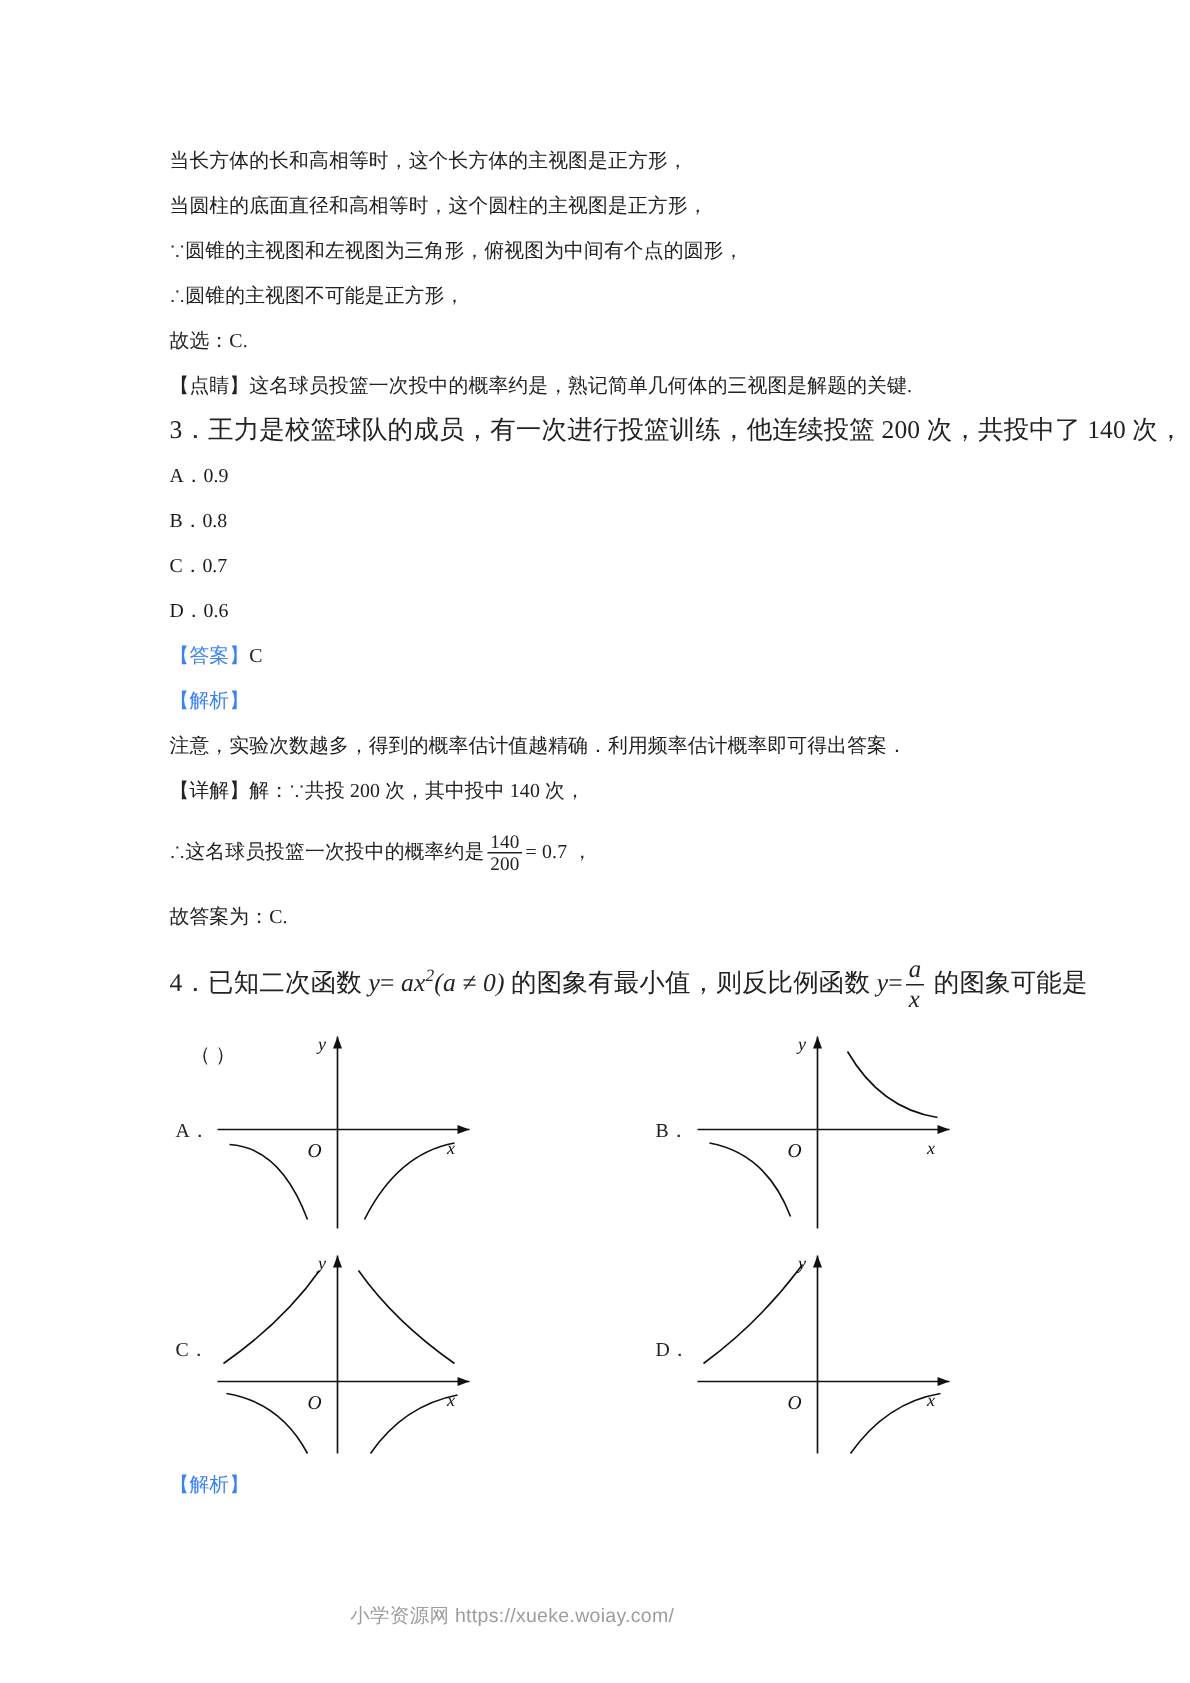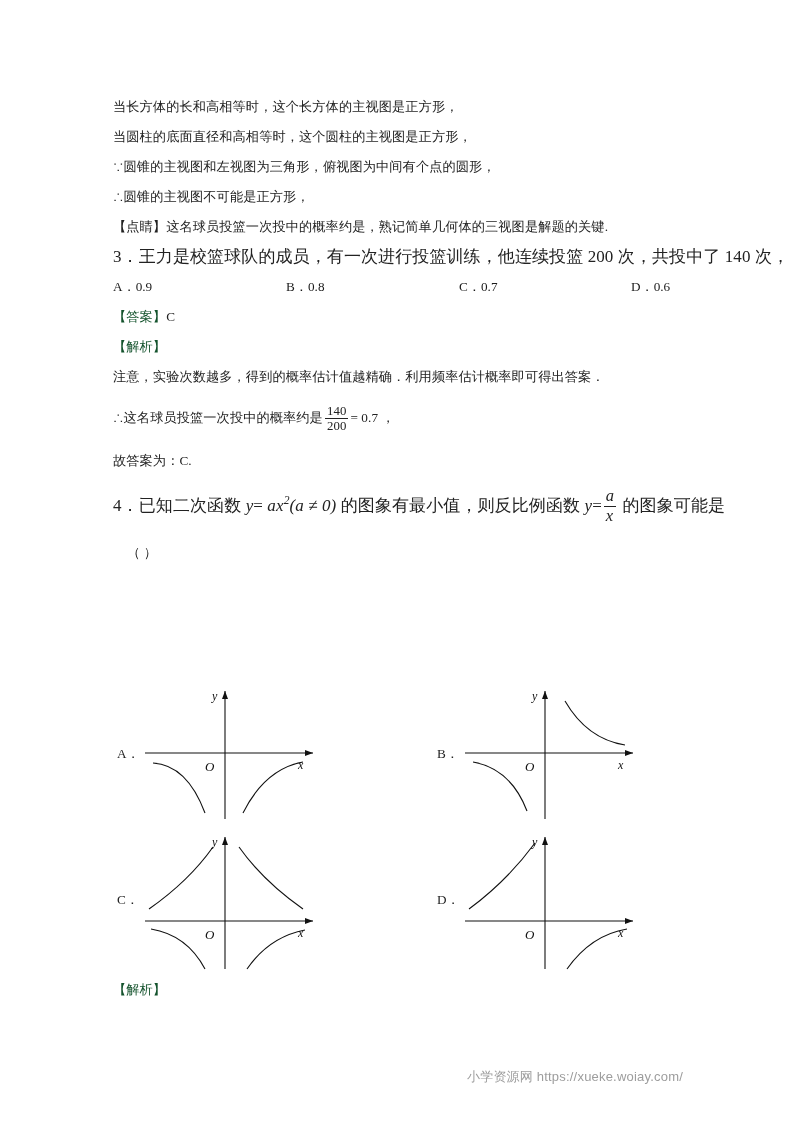--- a/index.html
+++ b/index.html
@@ -28,30 +28,31 @@
     width: 572px;
   }
   .line {
     font-size: 13.2px;
     line-height: 30px;
     color: #222;
     white-space: nowrap;
     letter-spacing: 0.1px;
   }
   .tag-blue {
-    color: #14532d;
+    color: #3b82f6;
   }
   .q-body {
     font-size: 17px;
     line-height: 30px;
   }
   .opts {
     display: flex;
     font-size: 13.2px;
     line-height: 30px;
+    flex-direction: column;
   }
   .opts .opt {
     flex: 0 0 auto;
   }
   .opt-a { width: 173px; }
   .opt-b { width: 173px; }
   .opt-c { width: 172px; }
   .opt-d { width: auto; }
 
   
@@ -113,58 +114,60 @@
     left: 113px;
     top: 975px;
     width: 572px;
   }
 
   .watermark {
     position: absolute;
     left: 0;
     top: 1068px;
     width: 683px;
-    text-align: right;
+    text-align: center;
     font-family: "Liberation Sans", sans-serif;
     font-size: 13px;
     color: #9d9d9d;
     letter-spacing: 0.2px;
   }
 </style>
 </head>
 <body>
 
 <div class="page">
 
   <div class="content">
 
     <div class="line">当长方体的长和高相等时，这个长方体的主视图是正方形，</div>
     <div class="line">当圆柱的底面直径和高相等时，这个圆柱的主视图是正方形，</div>
     <div class="line">∵圆锥的主视图和左视图为三角形，俯视图为中间有个点的圆形，</div>
     <div class="line">∴圆锥的主视图不可能是正方形，</div>
+    <div class="line">故选：C.</div>
     <div class="line">【点睛】这名球员投篮一次投中的概率约是，熟记简单几何体的三视图是解题的关键.</div>
 
     <div class="line q-body">
       <span>3．</span><span>王力是校篮球队的成员，有一次进行投篮训练，他连续投篮 200 次，共投中了 140 次，</span>
     </div>
 
     <div class="opts">
       <span class="opt opt-a"><span>A．</span><span>0.9</span></span>
       <span class="opt opt-b"><span>B．</span><span>0.8</span></span>
       <span class="opt opt-c"><span>C．</span><span>0.7</span></span>
       <span class="opt opt-d"><span>D．</span><span>0.6</span></span>
     </div>
 
     <div class="line">
       <span class="tag-blue">【答案】</span><span>C</span>
     </div>
 
     <div class="line tag-blue">【解析】</div>
 
     <div class="line">注意，实验次数越多，得到的概率估计值越精确．利用频率估计概率即可得出答案．</div>
+    <div class="line">【详解】解：∵共投 200 次，其中投中 140 次，</div>
 
     <div class="line" style="line-height:34px;">
       <span>∴这名球员投篮一次投中的概率约是</span><span class="frac"><span class="num mn">140</span><span class="den mn">200</span></span><span>= 0.7 ，</span>
     </div>
 
     <div class="line">故答案为：C.</div>
 
     <div class="line q-body" style="line-height:36px;">
       <span>4．</span><span>已知二次函数 </span><span class="mi">y</span><span class="mn">= </span><span class="mi">a</span><span class="mi">x</span><span class="sup">2</span><span class="mi">(a ≠ 0)</span><span> 的图象有最小值，则反比例函数 </span><span class="mi">y</span><span class="mn">=</span><span class="frac ital"><span class="num">a</span><span class="den">x</span></span><span> 的图象可能是</span>
     </div>

